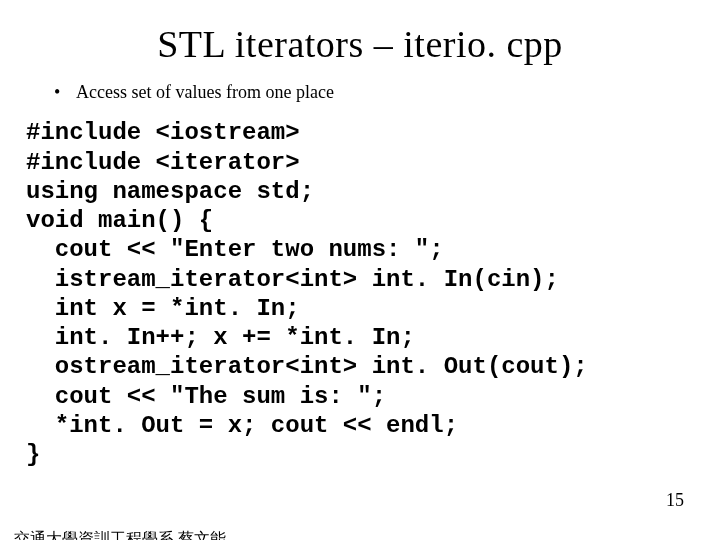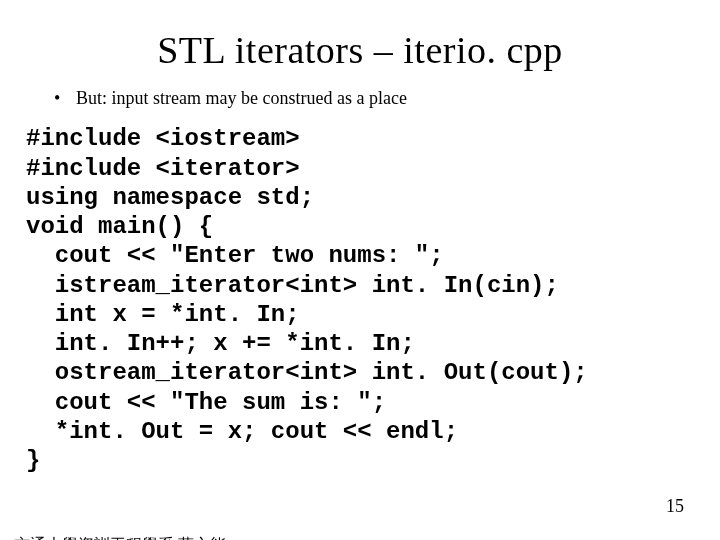--- a/index.html
+++ b/index.html
@@ -14,21 +14,21 @@
   .slide {
     position: relative;
     width: 720px;
     height: 540px;
     box-sizing: border-box;
   }
   .title {
     text-align: center;
     font-size: 38px;
     font-family: "Times New Roman", Times, serif;
-    margin-top: 28px;
+    margin-top: 22px;
     margin-bottom: 14px;
     letter-spacing: 0.5px;
   }
   .bullets {
     margin: 0 0 14px 48px;
     padding: 0;
     list-style: none;
     font-size: 18px;
     line-height: 1.35;
   }
@@ -66,21 +66,21 @@
   }
 </style>
 </head>
 <body>
 
 <div class="slide">
 
   <div class="title">STL iterators – iterio. cpp</div>
 
   <ul class="bullets">
-    <li>But: input stream may be construed as a place</li>
+    <li>Access set of values from one place</li>
   </ul>
 
   <div class="code"><span>#include &lt;iostream&gt;</span>
 <span>#include &lt;iterator&gt;</span>
 <span>using namespace std;</span>
 <span>void main() {</span>
 <span>  cout &lt;&lt; "Enter two nums: ";</span>
 <span>  istream_iterator&lt;int&gt; int. In(cin);</span>
 <span>  int x = *int. In;</span>
 <span>  int. In++; x += *int. In;</span>

